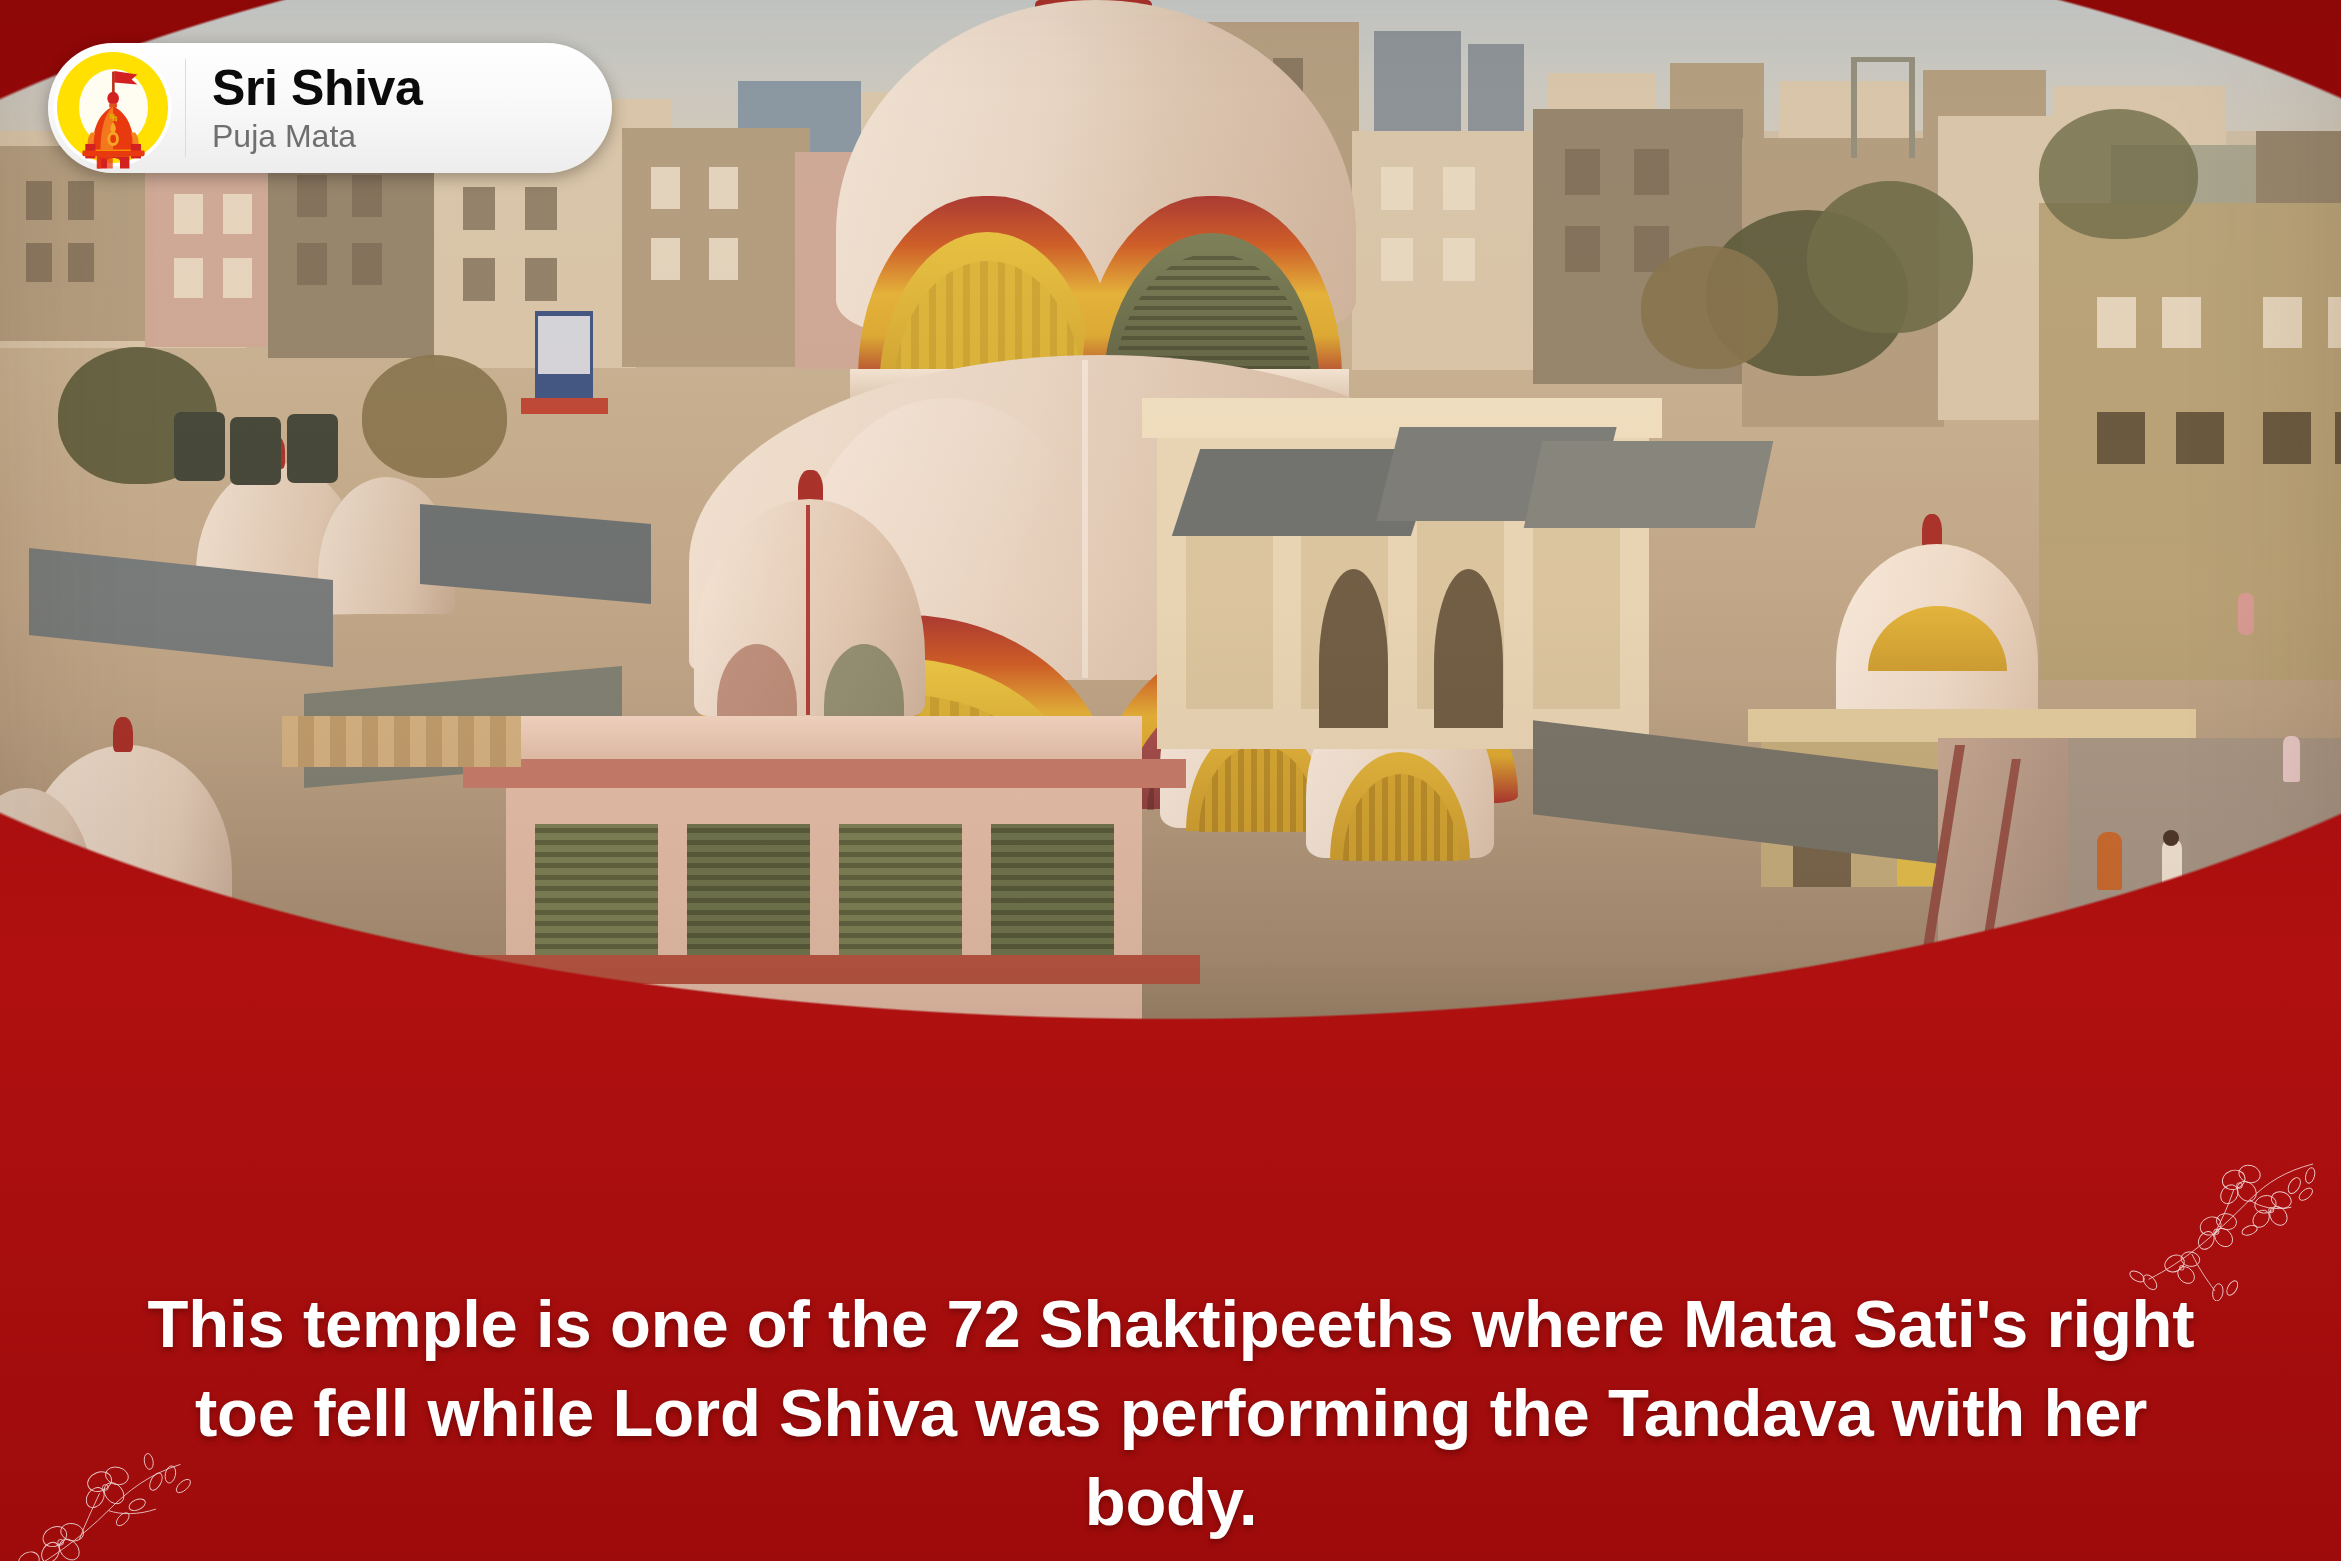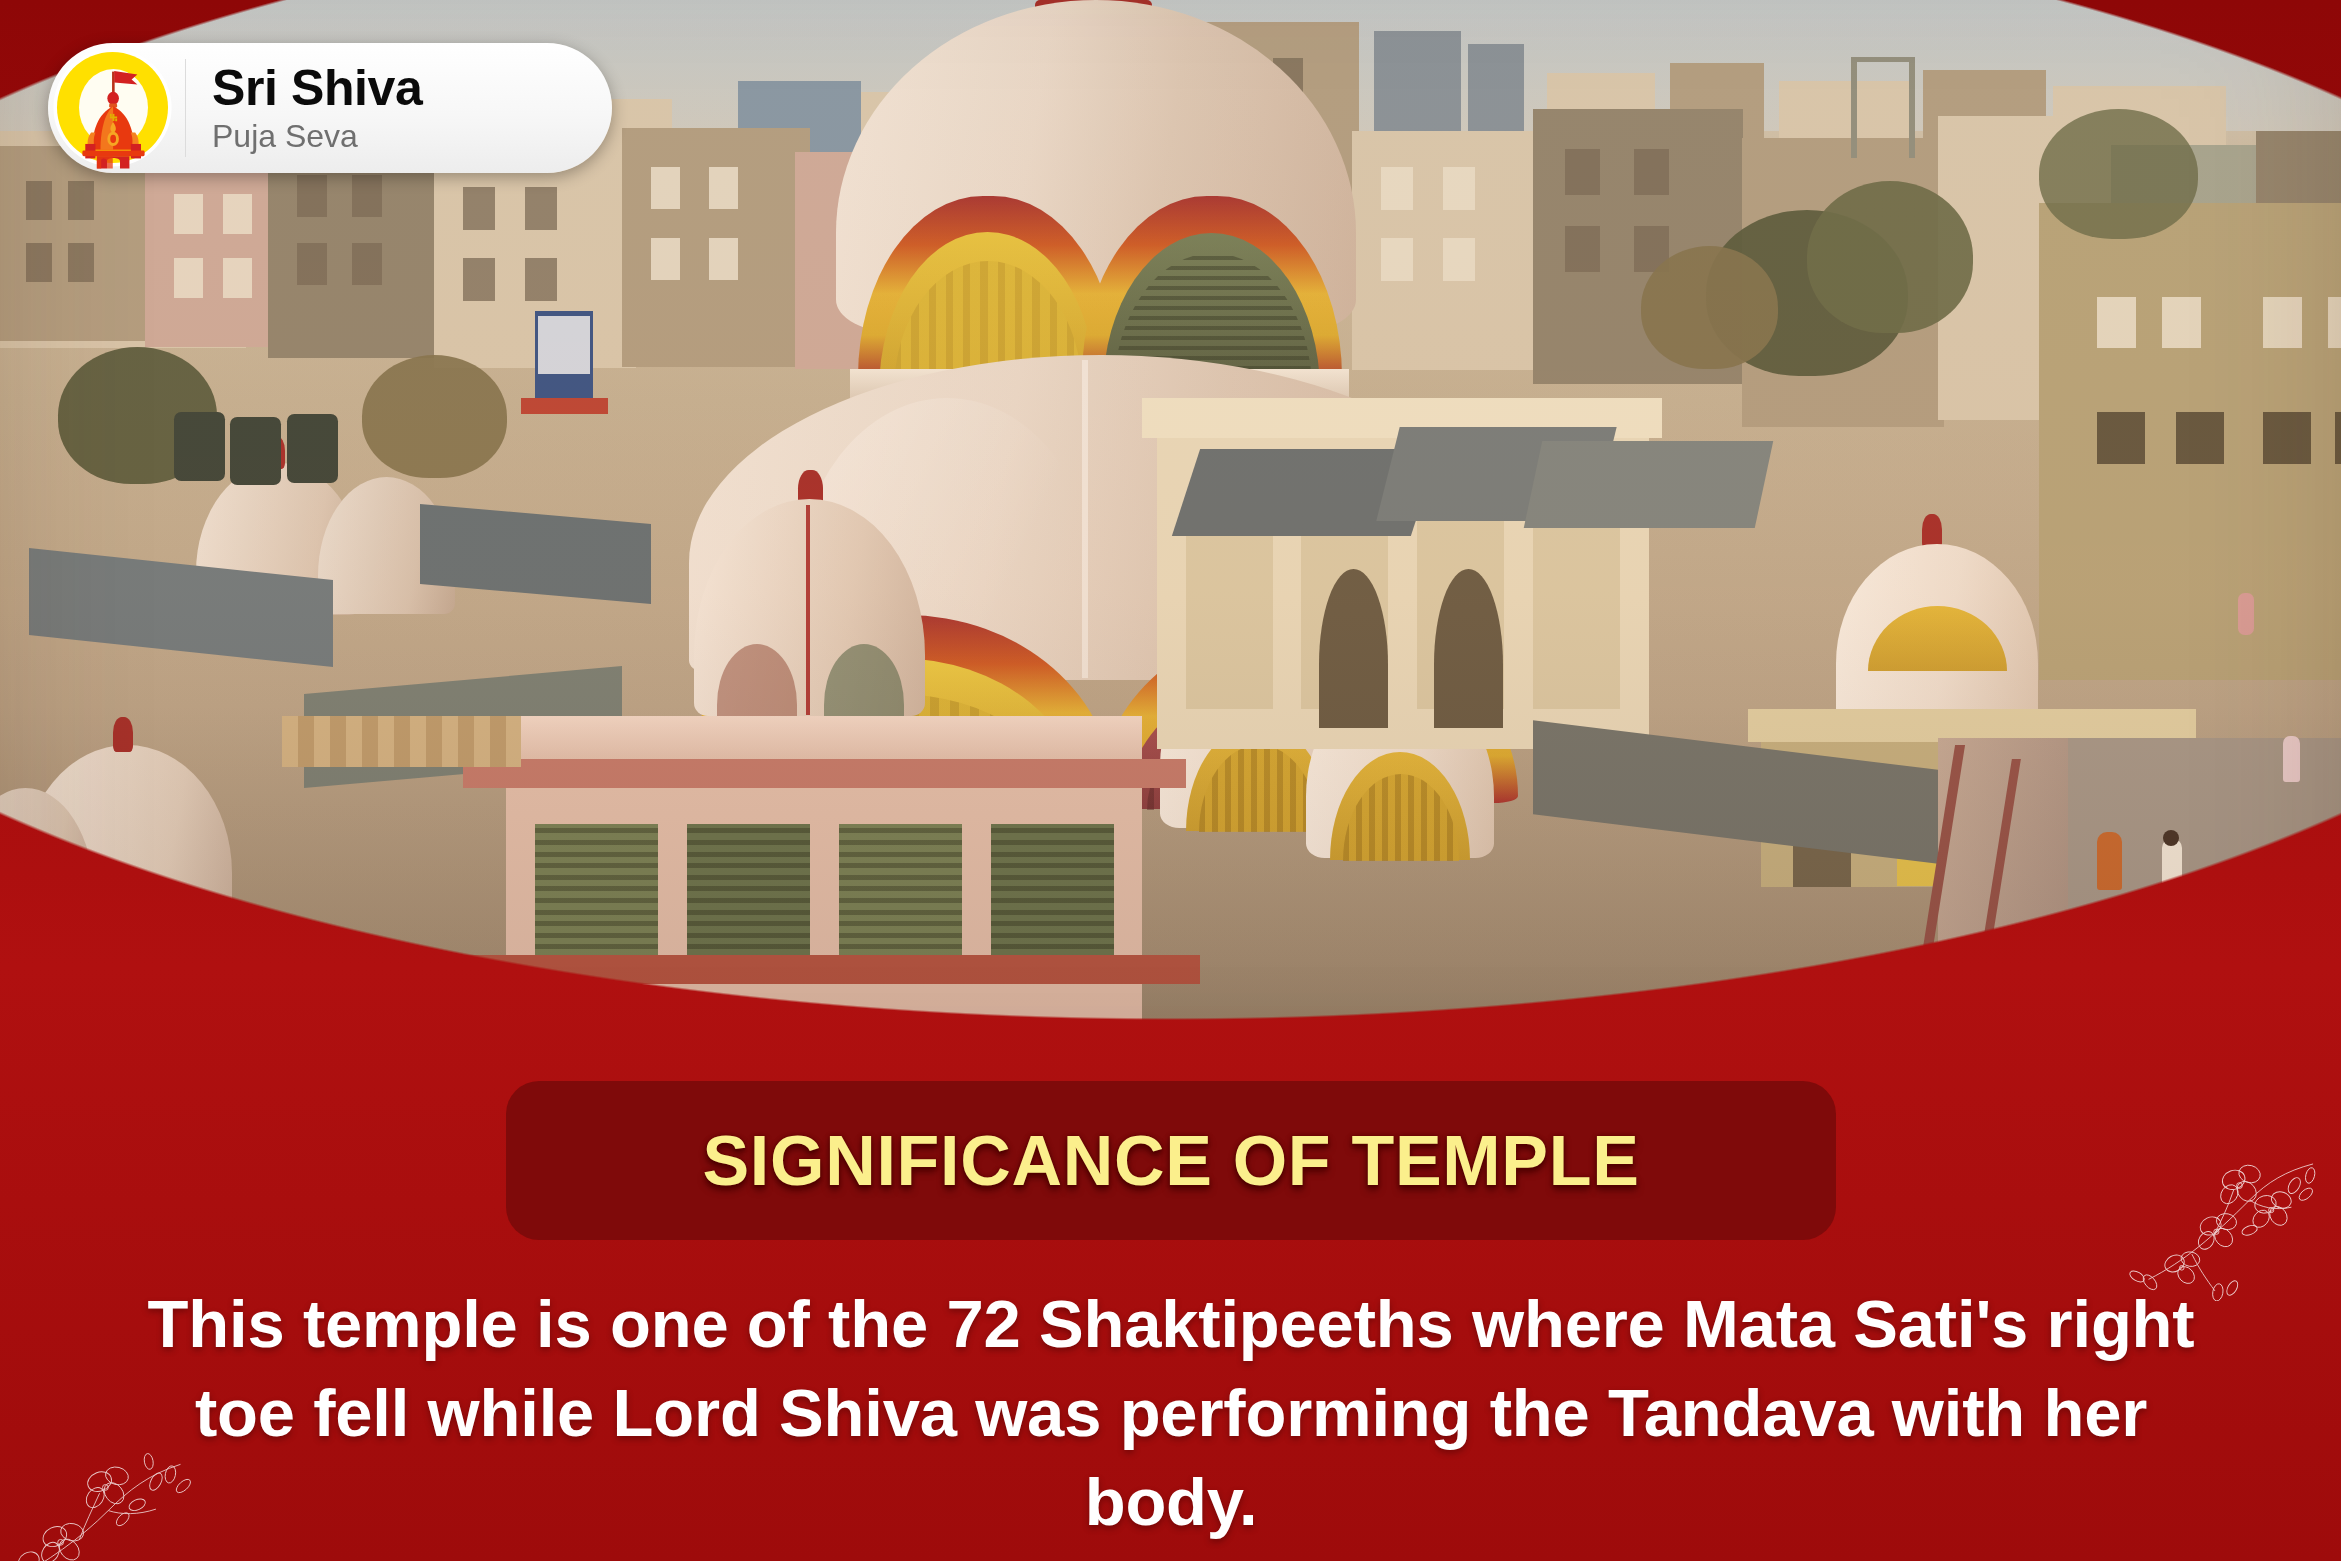--- a/index.html
+++ b/index.html
@@ -455,27 +455,24 @@
         <rect x="109" y="134" width="14" height="20" fill="#D32121"></rect>
         <rect x="42" y="143" width="86" height="8" rx="2" fill="#E8390F"></rect>
 
         <path d="M62 151 L107 151 L107 168 L94 168 L94 158 C94 152, 76 152, 76 158 L76 168 L62 168 Z" fill="#D32121"></path>
         <path d="M62 151 L84 151 L84 168 L76 168 L76 158 C76 154, 70 153, 68 156 L68 168 L62 168 Z" fill="#E8390F" opacity=".75"></path>
       </svg>
     </div>
     <div class="badge-divider"></div>
     <div id="badge-text">
       <div id="badge-title">Sri Shiva</div>
-      <div id="badge-sub">Puja Seva</div>
+      <div id="badge-sub">Puja Mata</div>
     </div>
   </div>
 
-  <div id="title-banner">
-    <div id="title-text">SIGNIFICANCE OF TEMPLE</div>
-  </div>
 
   <div id="body-text">This temple is one of the 72 Shaktipeeths where Mata Sati's right toe fell while Lord Shiva was performing the Tandava with her body.</div>
 
   <svg class="floral" id="floral-right" viewBox="0 0 300 280">
     <g fill="none" stroke="#ffffff" stroke-width="1.25" opacity=".92">
       <path d="M60 250 C110 225, 150 190, 200 140 C225 115, 250 100, 288 90"></path>
       <path d="M150 190 C160 170, 170 150, 178 126"></path>
       <path d="M200 140 C215 150, 235 155, 258 150"></path>
       <path d="M120 215 C130 235, 140 250, 152 266"></path>
 

